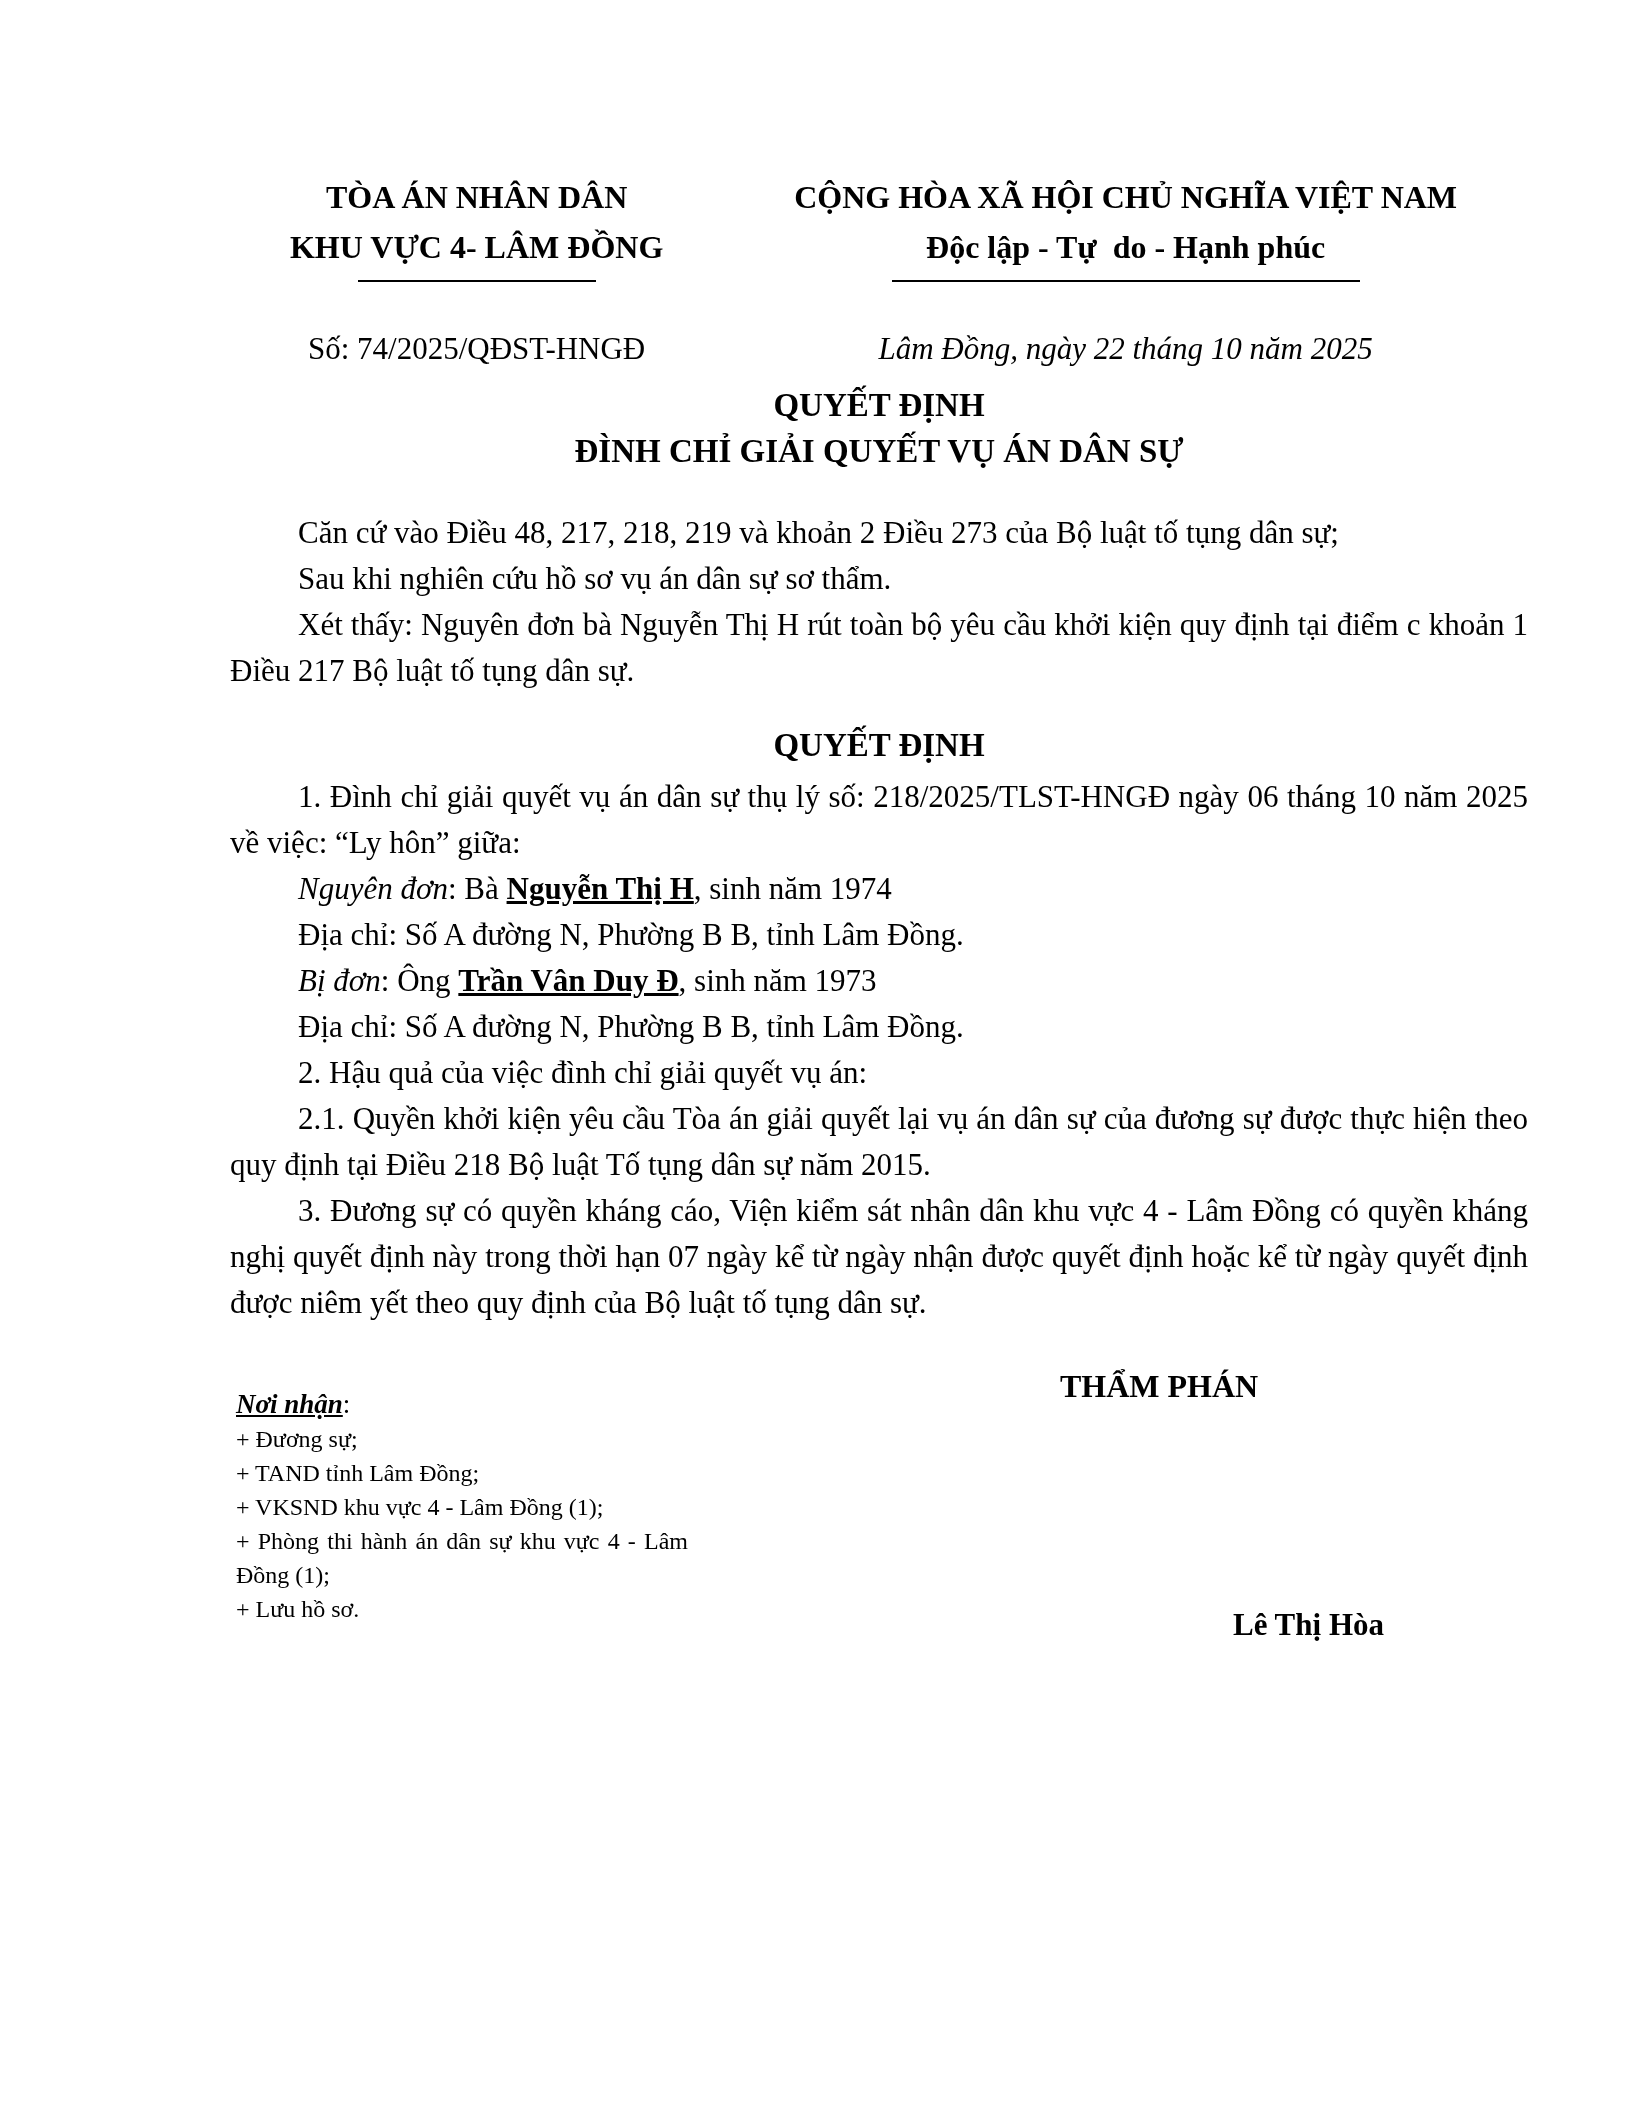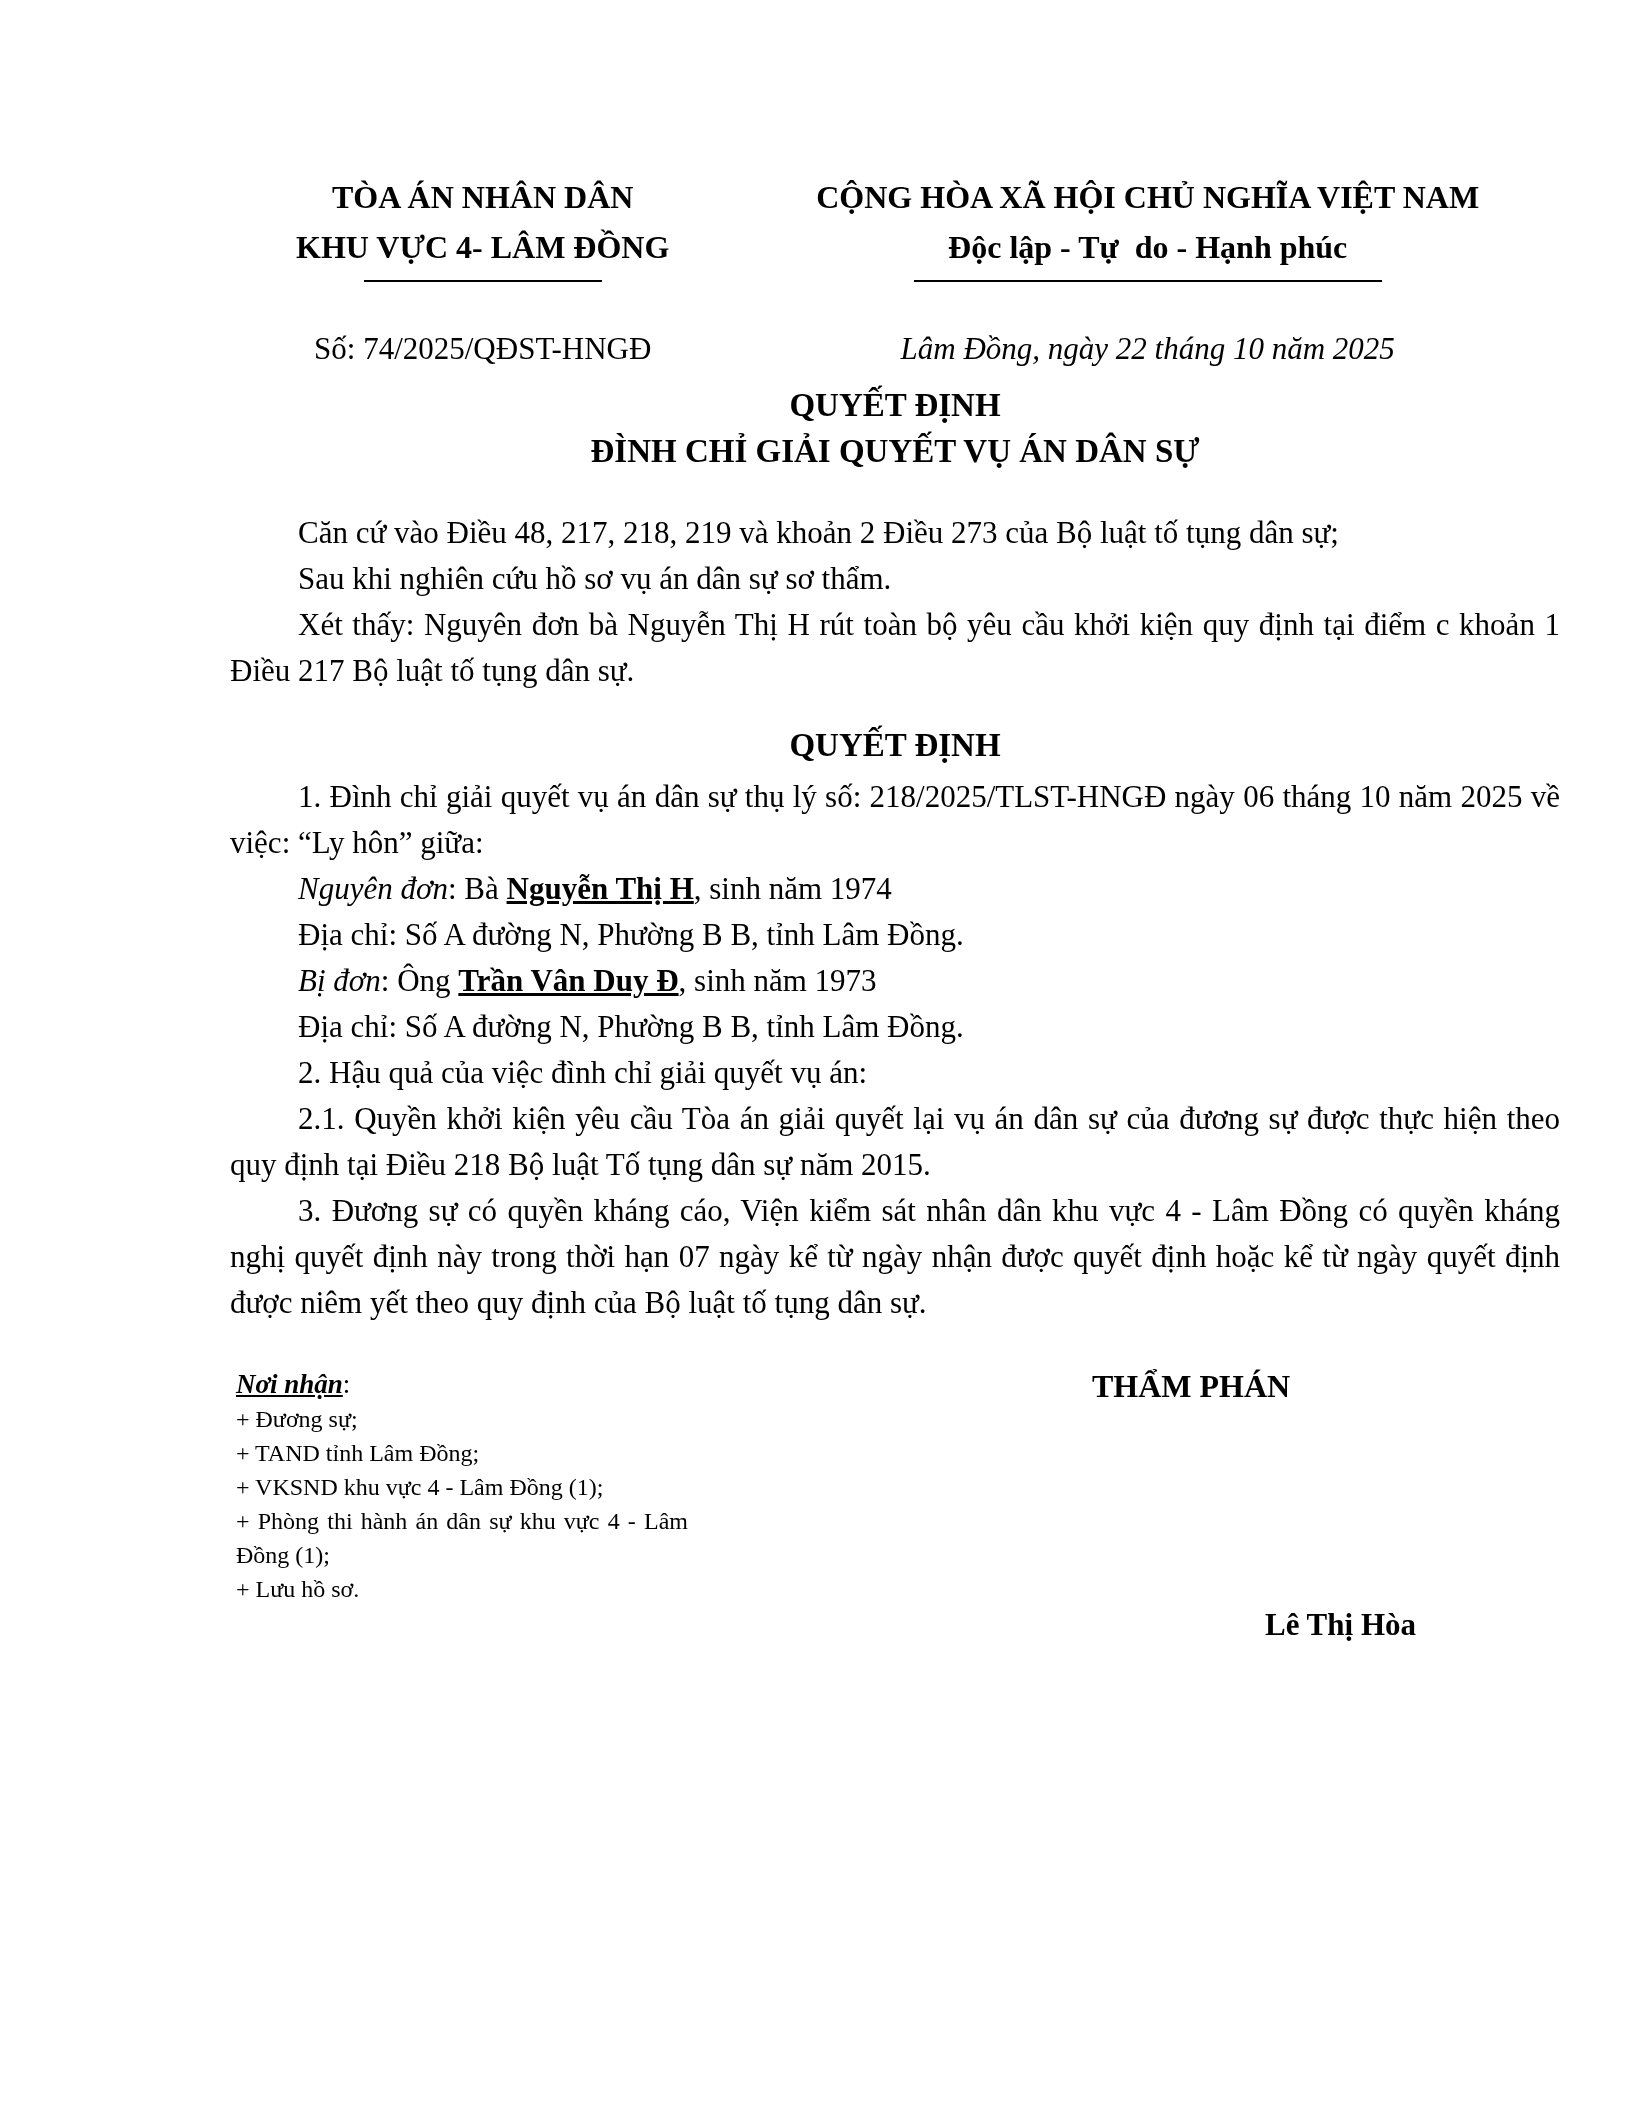--- a/index.html
+++ b/index.html
@@ -5,21 +5,21 @@
   * { margin: 0; padding: 0; box-sizing: border-box; }
   html, body { background: #ffffff; }
   .page {
     width: 1632px;
     height: 2112px;
     background: #ffffff;
     color: #000000;
     font-family: "Liberation Serif", "DejaVu Serif", serif;
     font-size: 31px;
     line-height: 46px;
-    padding: 172px 72px 0 230px;
+    padding: 172px 104px 0 230px;
     position: relative;
   }
 
   
   .header-row { display: flex; width: 100%; }
   .header-left  { flex: 0 0 38%; text-align: center; }
   .header-right { flex: 0 0 62%; text-align: center; }
   .header-line { font-weight: bold; font-size: 32px; line-height: 50px; white-space: pre; }
   .rule-small { width: 238px; height: 2px; background: #000; margin: 8px auto 0 auto; }
   .rule-large { width: 468px; height: 2px; background: #000; margin: 8px auto 0 auto; }
@@ -44,21 +44,21 @@
     font-weight: bold;
     font-size: 33px;
     margin: 28px 0 6px 0;
   }
   .italic { font-style: italic; }
   .bold { font-weight: bold; text-decoration: underline; }
 
   
   .footer-row { display: flex; width: 100%; margin-top: 40px; align-items: flex-start; }
   .recipients { flex: 0 0 480px; margin-left: 6px; }
-  .recipients-label { font-size: 27px; line-height: 36px; }
+  .recipients-label { font-size: 27px; line-height: 36px; margin-top: 20px; }
   .recipients-label .lbl { font-weight: bold; font-style: italic; text-decoration: underline; }
   .recipient-item { font-size: 24px; line-height: 34px; text-align: justify; width: 452px; }
   .signature {
     width: 450px;
     margin-left: auto;
     margin-right: 144px;
     text-align: center;
   }
   .sig-title { font-weight: bold; font-size: 32px; line-height: 40px; }
   .sig-name  { font-weight: bold; font-size: 31px; margin-top: 196px; text-align: right; }

